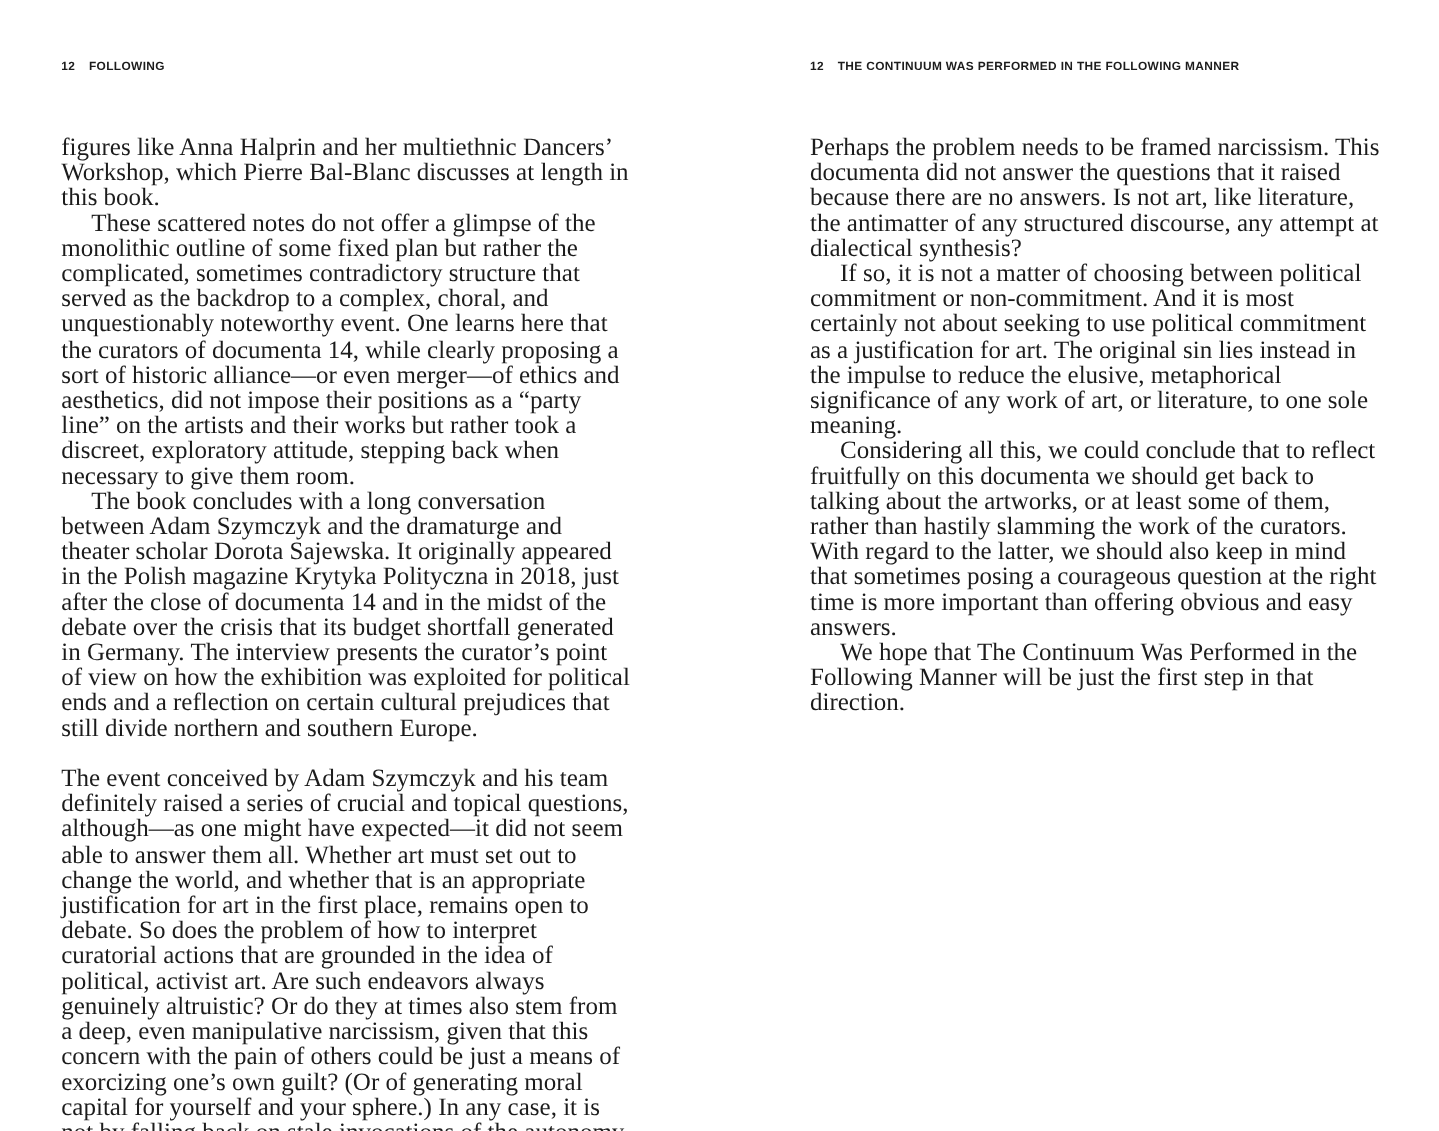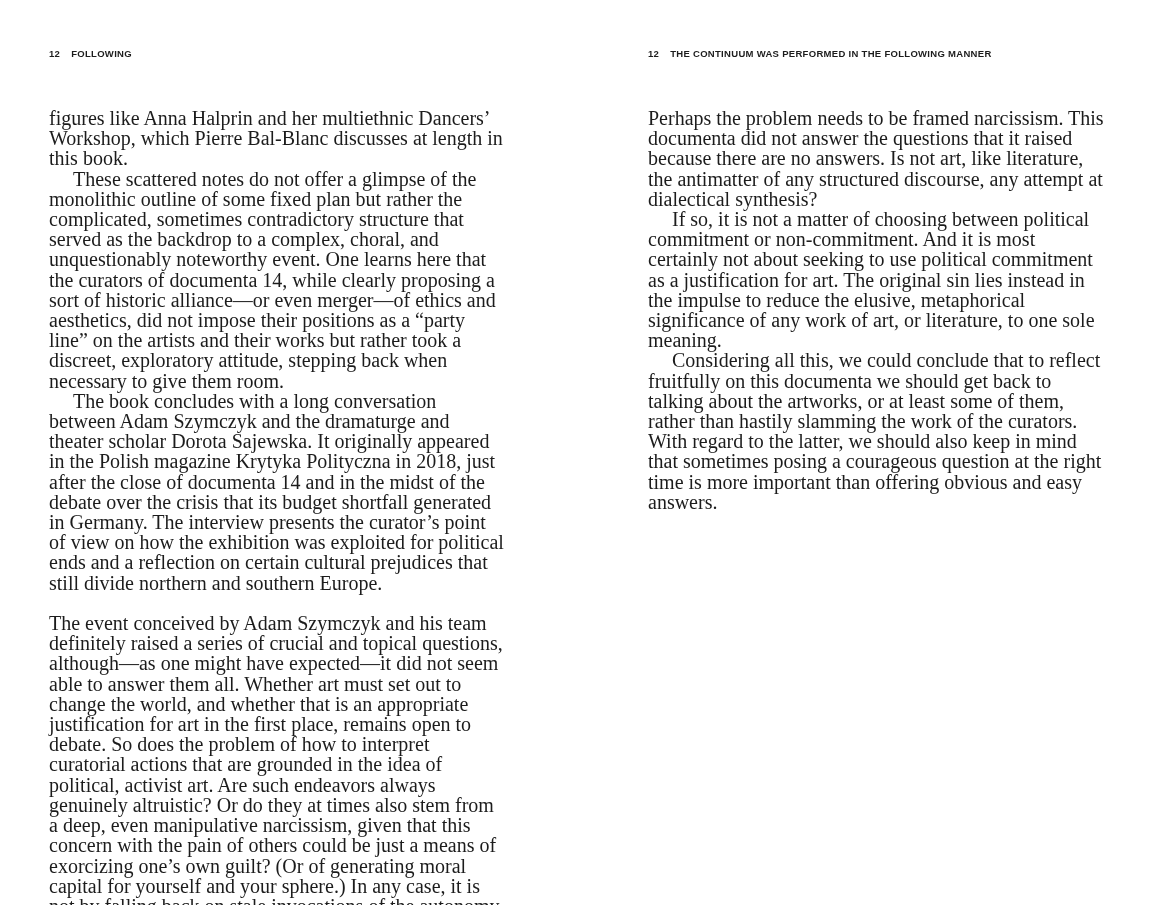--- a/index.html
+++ b/index.html
@@ -77,16 +77,17 @@
 
   <div class="page page-right">
     <div class="page-header">
       <span>12</span>
       <span>THE CONTINUUM WAS PERFORMED IN THE FOLLOWING MANNER</span>
     </div>
     <div class="page-body">
         <p><span>Perhaps the problem needs to be framed narcissism. This documenta did not answer the questions that it raised because </span><span class="italic">there are no answers</span><span>. Is not art, like literature, the antimatter of any structured discourse, any attempt at dialectical synthesis?</span></p>
         <p class="indent"><span>If so, it is not a matter of choosing between political commitment or non-commitment. And it is most certainly not about seeking to use political commitment as a justification for art. The original sin lies instead in the impulse to reduce the elusive, metaphorical significance of any work of art, or literature, to one sole meaning.</span></p>
         <p class="indent"><span>Considering all this, we could conclude that to reflect fruitfully on this documenta we should get back to talking about the artworks, or at least some of them, rather than hastily slamming the work of the curators. With regard to the latter, we should also keep in mind that sometimes posing a courageous question at the right time is more important than offering obvious and easy answers.</span></p>
+        <p class="indent"><span>We hope that </span><span class="italic">The Continuum Was Performed in the Following Manner</span><span> will be just the first step in that direction.</span></p>
       </div>
   </div>
 
 </div>
 
 </body></html>

